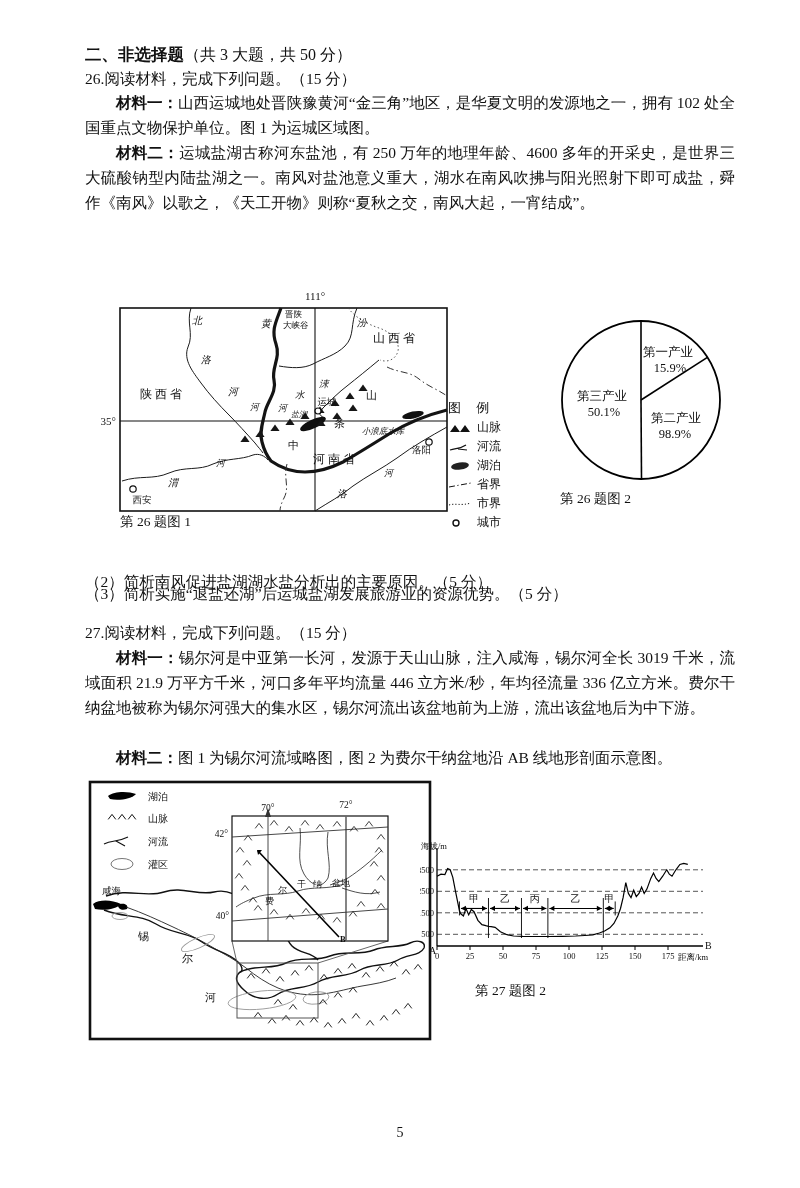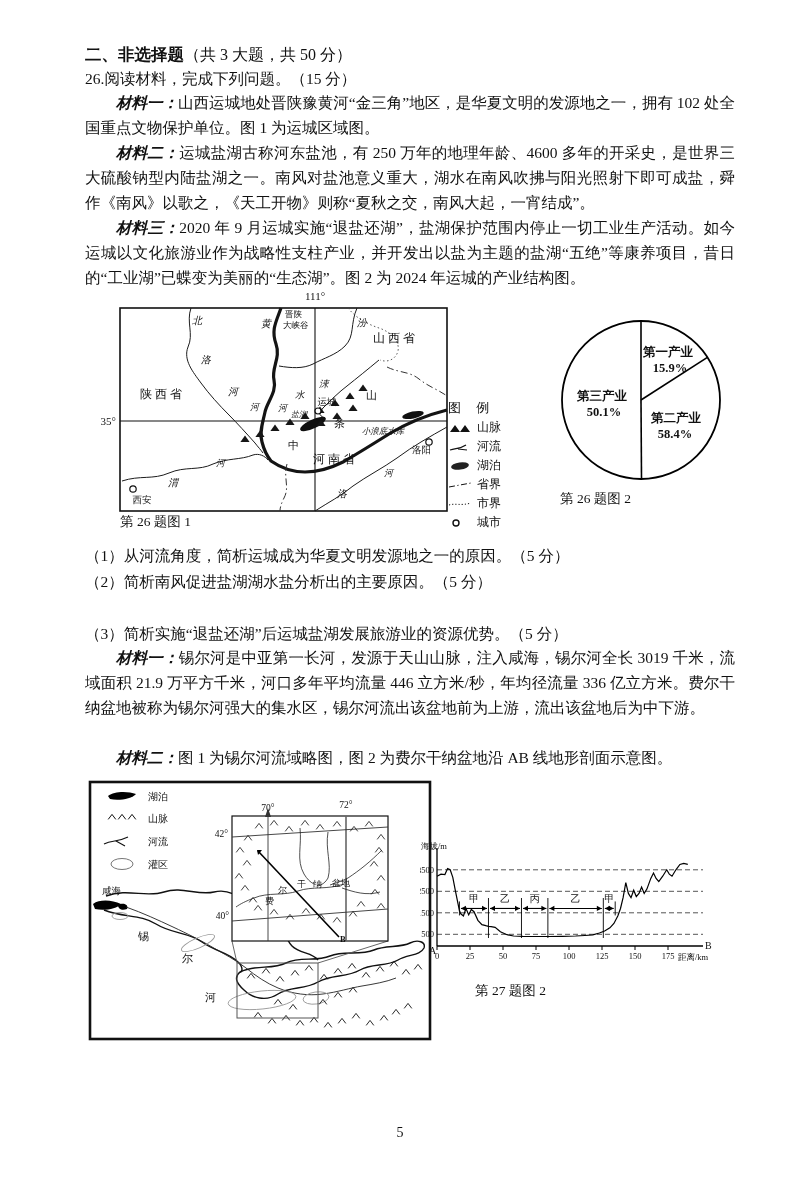--- a/index.html
+++ b/index.html
@@ -1,46 +1,45 @@
 <!DOCTYPE html>
 <html><head>
 <meta charset="utf-8">
 <style>
   html,body{margin:0;padding:0;background:#888;}
   .page{position:relative;width:800px;height:1188px;margin:0 auto;background:#ffffff;
         font-family:"Liberation Serif","DejaVu Serif",serif;color:#111;overflow:hidden;}
   .tb{position:absolute;left:85px;width:650px;font-size:15.5px;line-height:25px;text-align:justify;}
   .mat{text-indent:2em;margin:0;}
-  .mlab{font-weight:bold;font-style:italic;}
+  .mlab{font-weight:bold;}
   .hdr-title{font-weight:bold;font-size:16.5px;}
   .hdr-meta{font-size:16px;}
   .qline{width:655px;}
   .cap{position:absolute;text-align:left;font-size:13.5px;}
   .legend26{position:absolute;left:448px;top:398px;width:78px;font-size:12px;line-height:19px;}
   .legend26 .ttl{letter-spacing:6px;font-size:13px;margin-bottom:1px;}
   .lgrow{display:flex;align-items:center;height:19px;}
   .lgrow svg{flex:0 0 26px;margin-right:3px;}
-  .pielab{position:absolute;font-size:12.5px;line-height:15px;text-align:center;width:96px;font-weight:bold;}
+  .pielab{position:absolute;font-size:12.5px;line-height:15px;text-align:center;width:96px;}
   svg text{fill:#111;font-family:"Liberation Serif","DejaVu Serif",serif;}
   .pgnum{position:absolute;left:0;top:1125px;width:800px;text-align:center;font-size:14px;}
 </style>
 </head>
 <body>
 
 <div class="page">
 
   <div class="tb" style="top:42px"><span class="hdr-title">二、非选择题</span><span class="hdr-meta">（共 3 大题，共 50 分）</span></div>
 
   <div class="tb" style="top:66px">26.阅读材料，完成下列问题。（15 分）</div>
 
   <p class="tb mat" style="top:90px"><span class="mlab">材料一：</span><span>山西运城地处晋陕豫黄河“金三角”地区，是华夏文明的发源地之一，拥有 102 处全国重点文物保护单位。图 1 为运城区域图。</span></p>
 
   <p class="tb mat" style="top:140px"><span class="mlab">材料二：</span><span>运城盐湖古称河东盐池，有 250 万年的地理年龄、4600 多年的开采史，是世界三大硫酸钠型内陆盐湖之一。南风对盐池意义重大，湖水在南风吹拂与阳光照射下即可成盐，舜作《南风》以歌之，《天工开物》则称“夏秋之交，南风大起，一宵结成”。</span></p>
 
-  <p class="tb mat" style="top:215px"><span class="mlab">材料三：</span><span>2020 年 9 月运城实施“退盐还湖”，盐湖保护范围内停止一切工业生产活动。如今运城以文化旅游业作为战略性支柱产业，并开发出以盐为主题的盐湖“五绝”等康养项目，昔日的“工业湖”已蝶变为美丽的“生态湖”。图 2 为 2024 年运城的产业结构图。</span></p>
 
   <svg style="position:absolute;left:95px;top:284px" width="370" height="245" viewBox="0 0 370 245">
     <defs>
       <path id="mtf" d="M -4.6 3 L 0 -3.6 L 4.6 3 Z"></path>
       <path id="mto" d="M -3.8 2.4 L 0 -2.6 L 3.8 2.4"></path>
     </defs>
     <rect x="25" y="24" width="327" height="203" fill="none" stroke="#111" stroke-width="1.6"></rect>
     <line x1="220" y1="24" x2="220" y2="227" stroke="#111" stroke-width="1.1"></line>
     <line x1="25" y1="137" x2="352" y2="137" stroke="#111" stroke-width="1.1"></line>
 
@@ -160,28 +159,28 @@
           <line x1="81" y1="81" x2="81.0" y2="2.0" stroke="#000" stroke-width="1.6"></line>
           <line x1="81" y1="81" x2="147.4" y2="38.3" stroke="#000" stroke-width="1.6"></line>
           <line x1="81" y1="81" x2="81.5" y2="160.0" stroke="#000" stroke-width="1.6"></line>
         </g>
       </svg>
     <div class="pielab" style="left:60px;top:26px">第一产业</div>
     <div class="pielab" style="left:62px;top:42px">15.9%</div>
     <div class="pielab" style="left:-6px;top:70px">第三产业</div>
     <div class="pielab" style="left:-4px;top:86px">50.1%</div>
     <div class="pielab" style="left:68px;top:92px">第二产业</div>
-    <div class="pielab" style="left:67px;top:108px">58.4%</div>
+    <div class="pielab" style="left:67px;top:108px">98.9%</div>
   </div>
   <div class="cap" style="left:560px;top:490px;width:164px">第 26 题图 2</div>
 
-  <div class="tb qline" style="top:543px">（1）从河流角度，简析运城成为华夏文明发源地之一的原因。（5 分）</div>
   <div class="tb qline" style="top:569px">（2）简析南风促进盐湖湖水盐分析出的主要原因。（5 分）</div>
-  <div class="tb qline" style="top:621px">（3）简析实施“退盐还湖”后运城盐湖发展旅游业的资源优势。（5 分）</div>
-
+  <div class="tb qline" style="top:581px">（3）简析实施“退盐还湖”后运城盐湖发展旅游业的资源优势。（5 分）</div>
+
+  <div class="tb" style="top:620px">27.阅读材料，完成下列问题。（15 分）</div>
   <p class="tb mat" style="top:645px"><span class="mlab">材料一：</span><span>锡尔河是中亚第一长河，发源于天山山脉，注入咸海，锡尔河全长 3019 千米，流域面积 21.9 万平方千米，河口多年平均流量 446 立方米/秒，年均径流量 336 亿立方米。费尔干纳盆地被称为锡尔河强大的集水区，锡尔河流出该盆地前为上游，流出该盆地后为中下游。</span></p>
   <p class="tb mat" style="top:745px"><span class="mlab">材料二：</span><span>图 1 为锡尔河流域略图，图 2 为费尔干纳盆地沿 AB 线地形剖面示意图。</span></p>
 
   <svg style="position:absolute;left:88px;top:780px" width="344" height="262" viewBox="0 0 344 262">
     <rect x="2" y="2" width="340" height="257" fill="none" stroke="#111" stroke-width="2.6"></rect>
 
     <path d="M 20,16 C 26,11 40,11 48,14 C 44,19 30,21 22,19 Z" fill="#000"></path>
     <g fill="none" stroke="#111" stroke-width="1">
       <use href="#mto" x="24" y="37"></use>
         <use href="#mto" x="34" y="37"></use>

